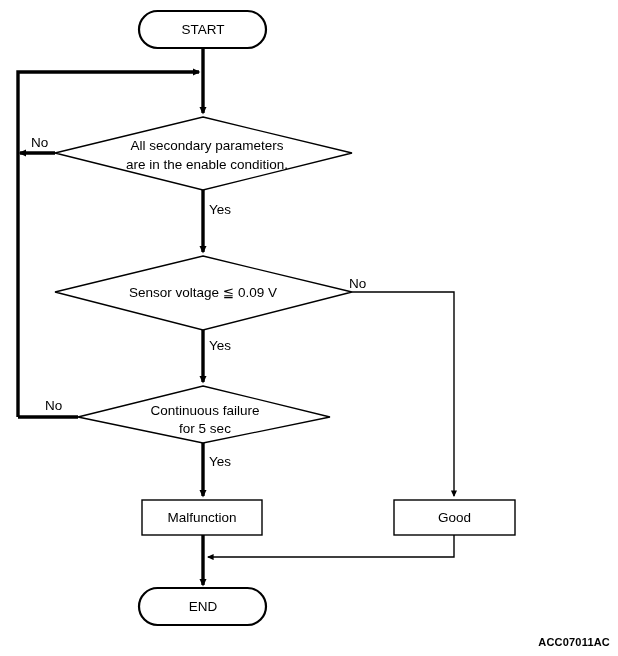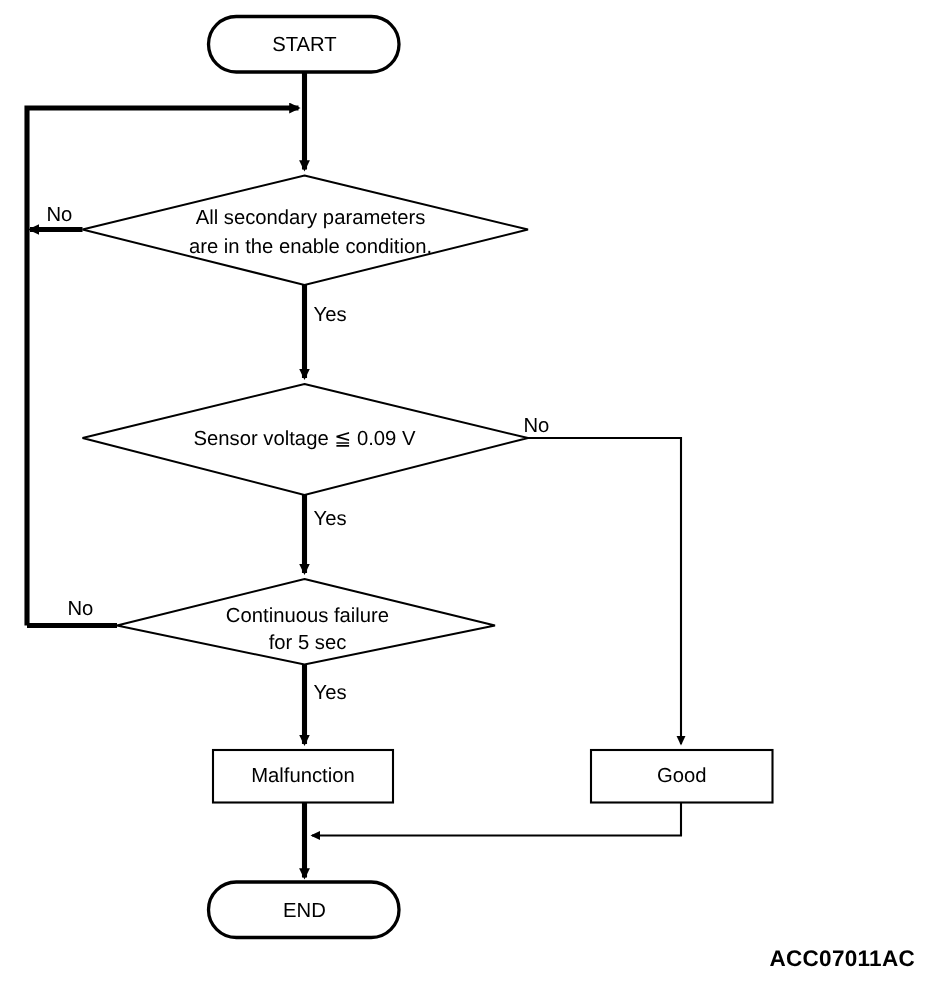--- a/index.html
+++ b/index.html
@@ -59,21 +59,21 @@
   .flow-thin {
     stroke: #000000;
     stroke-width: 1.4;
     fill: none;
   }
   .figure-id {
     position: absolute;
     right: 8px;
     bottom: 8px;
     font-family: "Liberation Sans", sans-serif;
-    font-size: 15px;
+    font-size: 11px;
     font-weight: bold;
     letter-spacing: 0.2px;
     color: #000000;
     white-space: nowrap;
   }
 </style>
 </head>
 <body>
 
 <div id="diagram-root">

